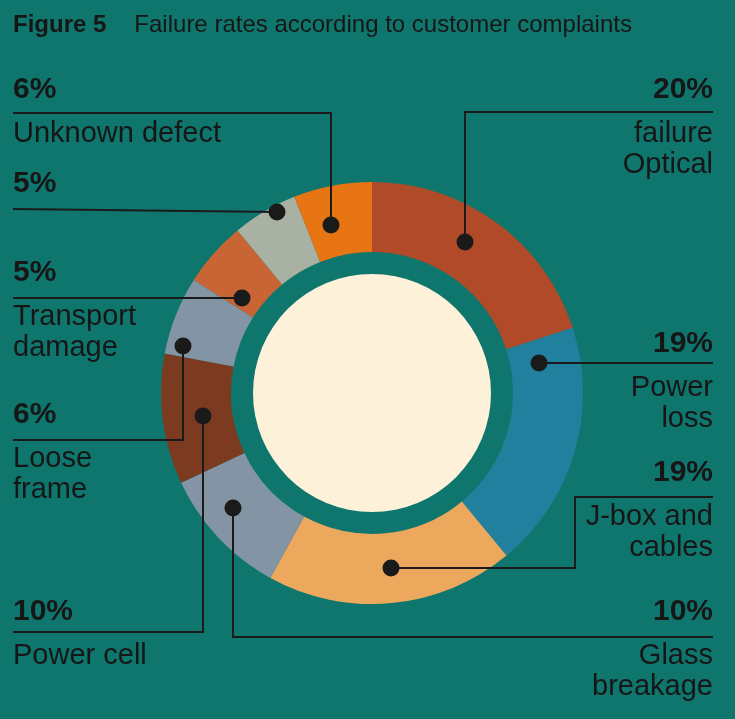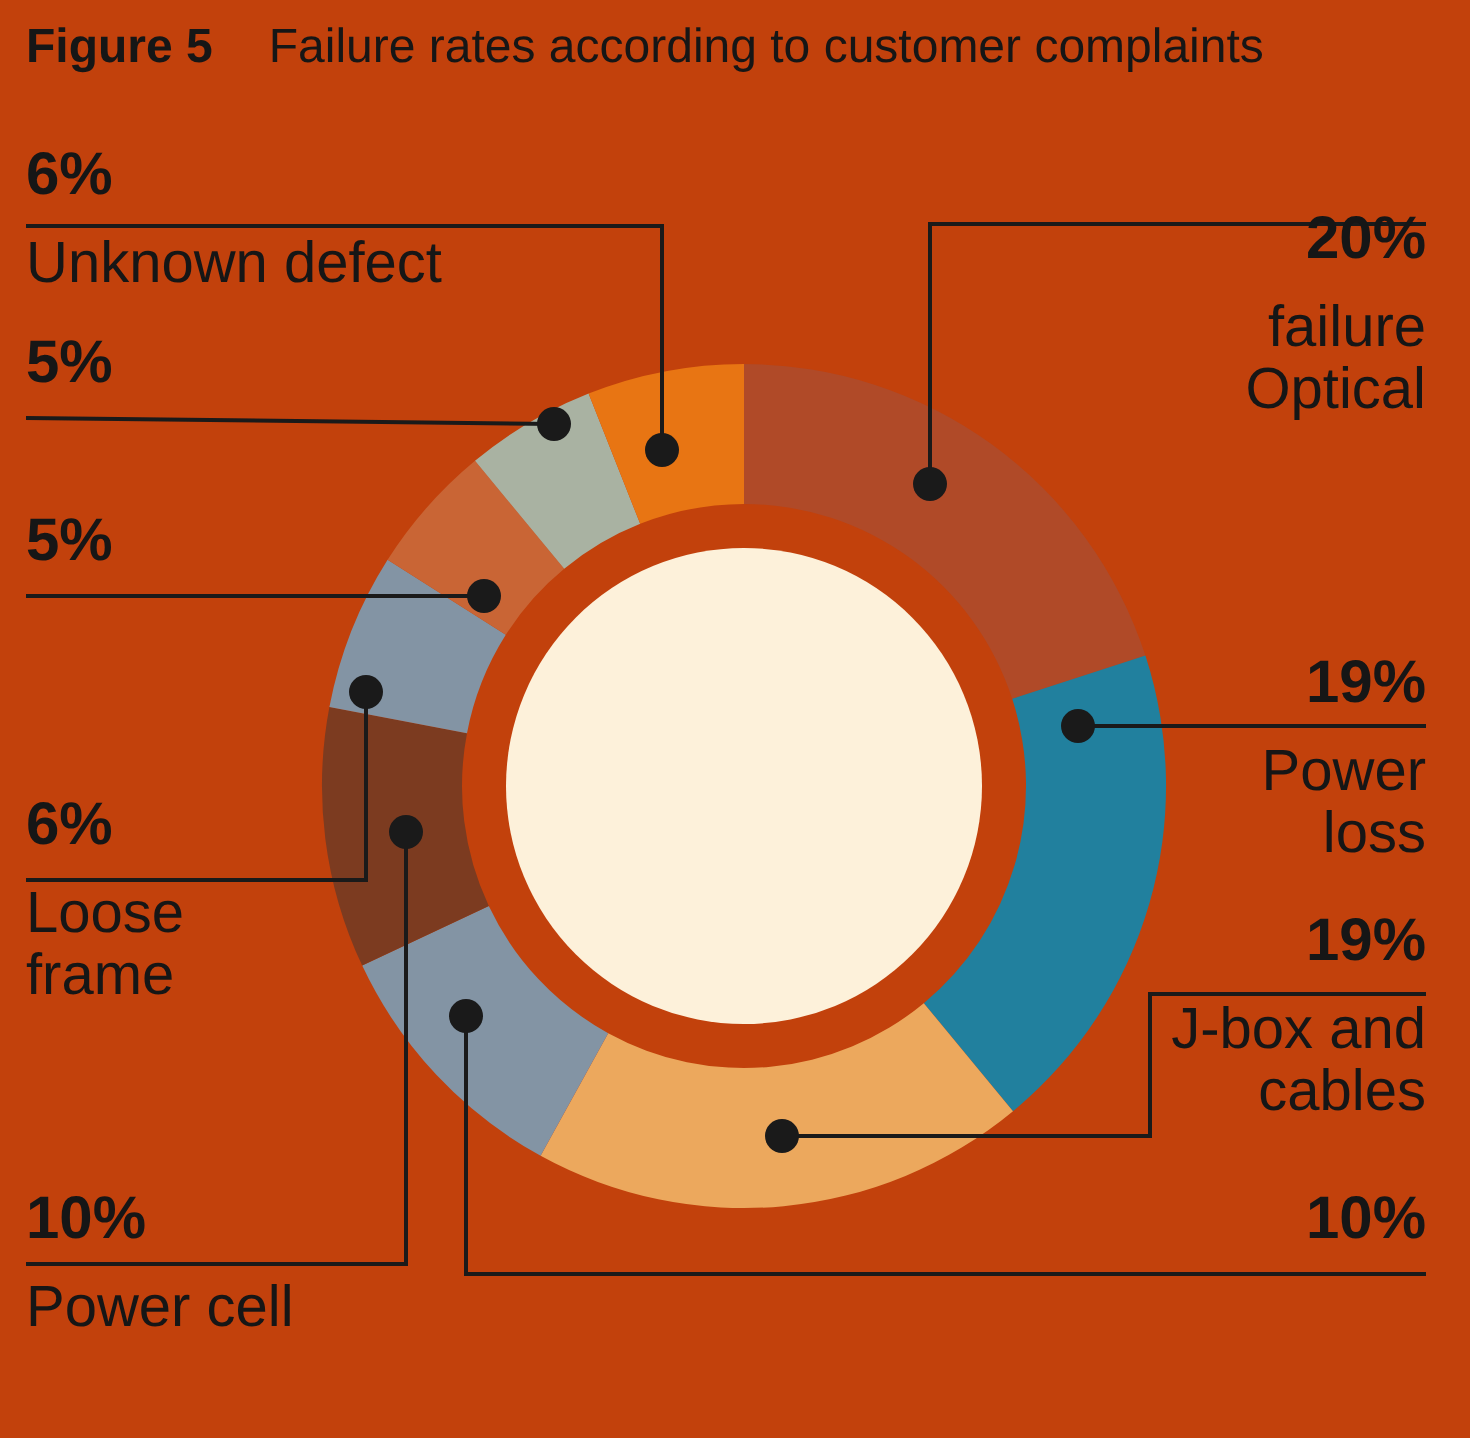--- a/index.html
+++ b/index.html
@@ -1,40 +1,40 @@
 <!DOCTYPE html>
 <html><head>
 <meta charset="utf-8">
 <style>
   html,body{margin:0;padding:0;background:#ffffff;}
   #app{
     position:relative;
     width:735px;height:719px;
-    background:#c2410c;
+    background:#0f766e;
     font-family:"Liberation Sans", sans-serif;
     color:#161616;
     overflow:hidden;
   }
   .title{
     position:absolute;top:9px;left:13px;
     font-size:24px;line-height:30px;white-space:nowrap;
   }
   .title .fig{font-weight:bold;margin-right:28px;}
   #chart-svg{position:absolute;top:0;left:0;}
   .co{position:absolute;}
   .co .pct{font-size:30px;font-weight:bold;line-height:31px;}
   .co .nm{margin-top:14px;font-size:29px;line-height:31px;}
   .co.left{left:13px;text-align:left;}
   .co.right{right:22px;text-align:right;}
   .t-unknown{top:72px;}
   .t-delam{top:166px;}
   .t-transport{top:255px;}
   .t-loose{top:397px;}
   .t-defect{top:594px;}
-  .t-optical{top:72px;margin-top:32px;}
+  .t-optical{top:72px;}
   .t-power{top:326px;}
   .t-jbox{top:455px;}
   .t-glass{top:594px;}
 </style>
 </head>
 <body>
 
 <div id="app">
 
   <div class="title">
@@ -79,20 +79,24 @@
       <div></div>
     </div>
   </div>
 
   <div class="co left t-delam">
     <div class="pct">5%</div>
   </div>
 
   <div class="co left t-transport">
     <div class="pct">5%</div>
+    <div class="nm">
+      <div>Transport</div>
+      <div>damage</div>
+    </div>
   </div>
 
   <div class="co left t-loose">
     <div class="pct">6%</div>
     <div class="nm">
       <div>Loose</div>
       <div>frame</div>
     </div>
   </div>
 
@@ -122,15 +126,19 @@
   <div class="co right t-jbox">
     <div class="pct">19%</div>
     <div class="nm">
       <div>J-box and</div>
       <div>cables</div>
     </div>
   </div>
 
   <div class="co right t-glass">
     <div class="pct">10%</div>
+    <div class="nm">
+      <div>Glass</div>
+      <div>breakage</div>
+    </div>
   </div>
 
 </div>
 
 </body></html>

